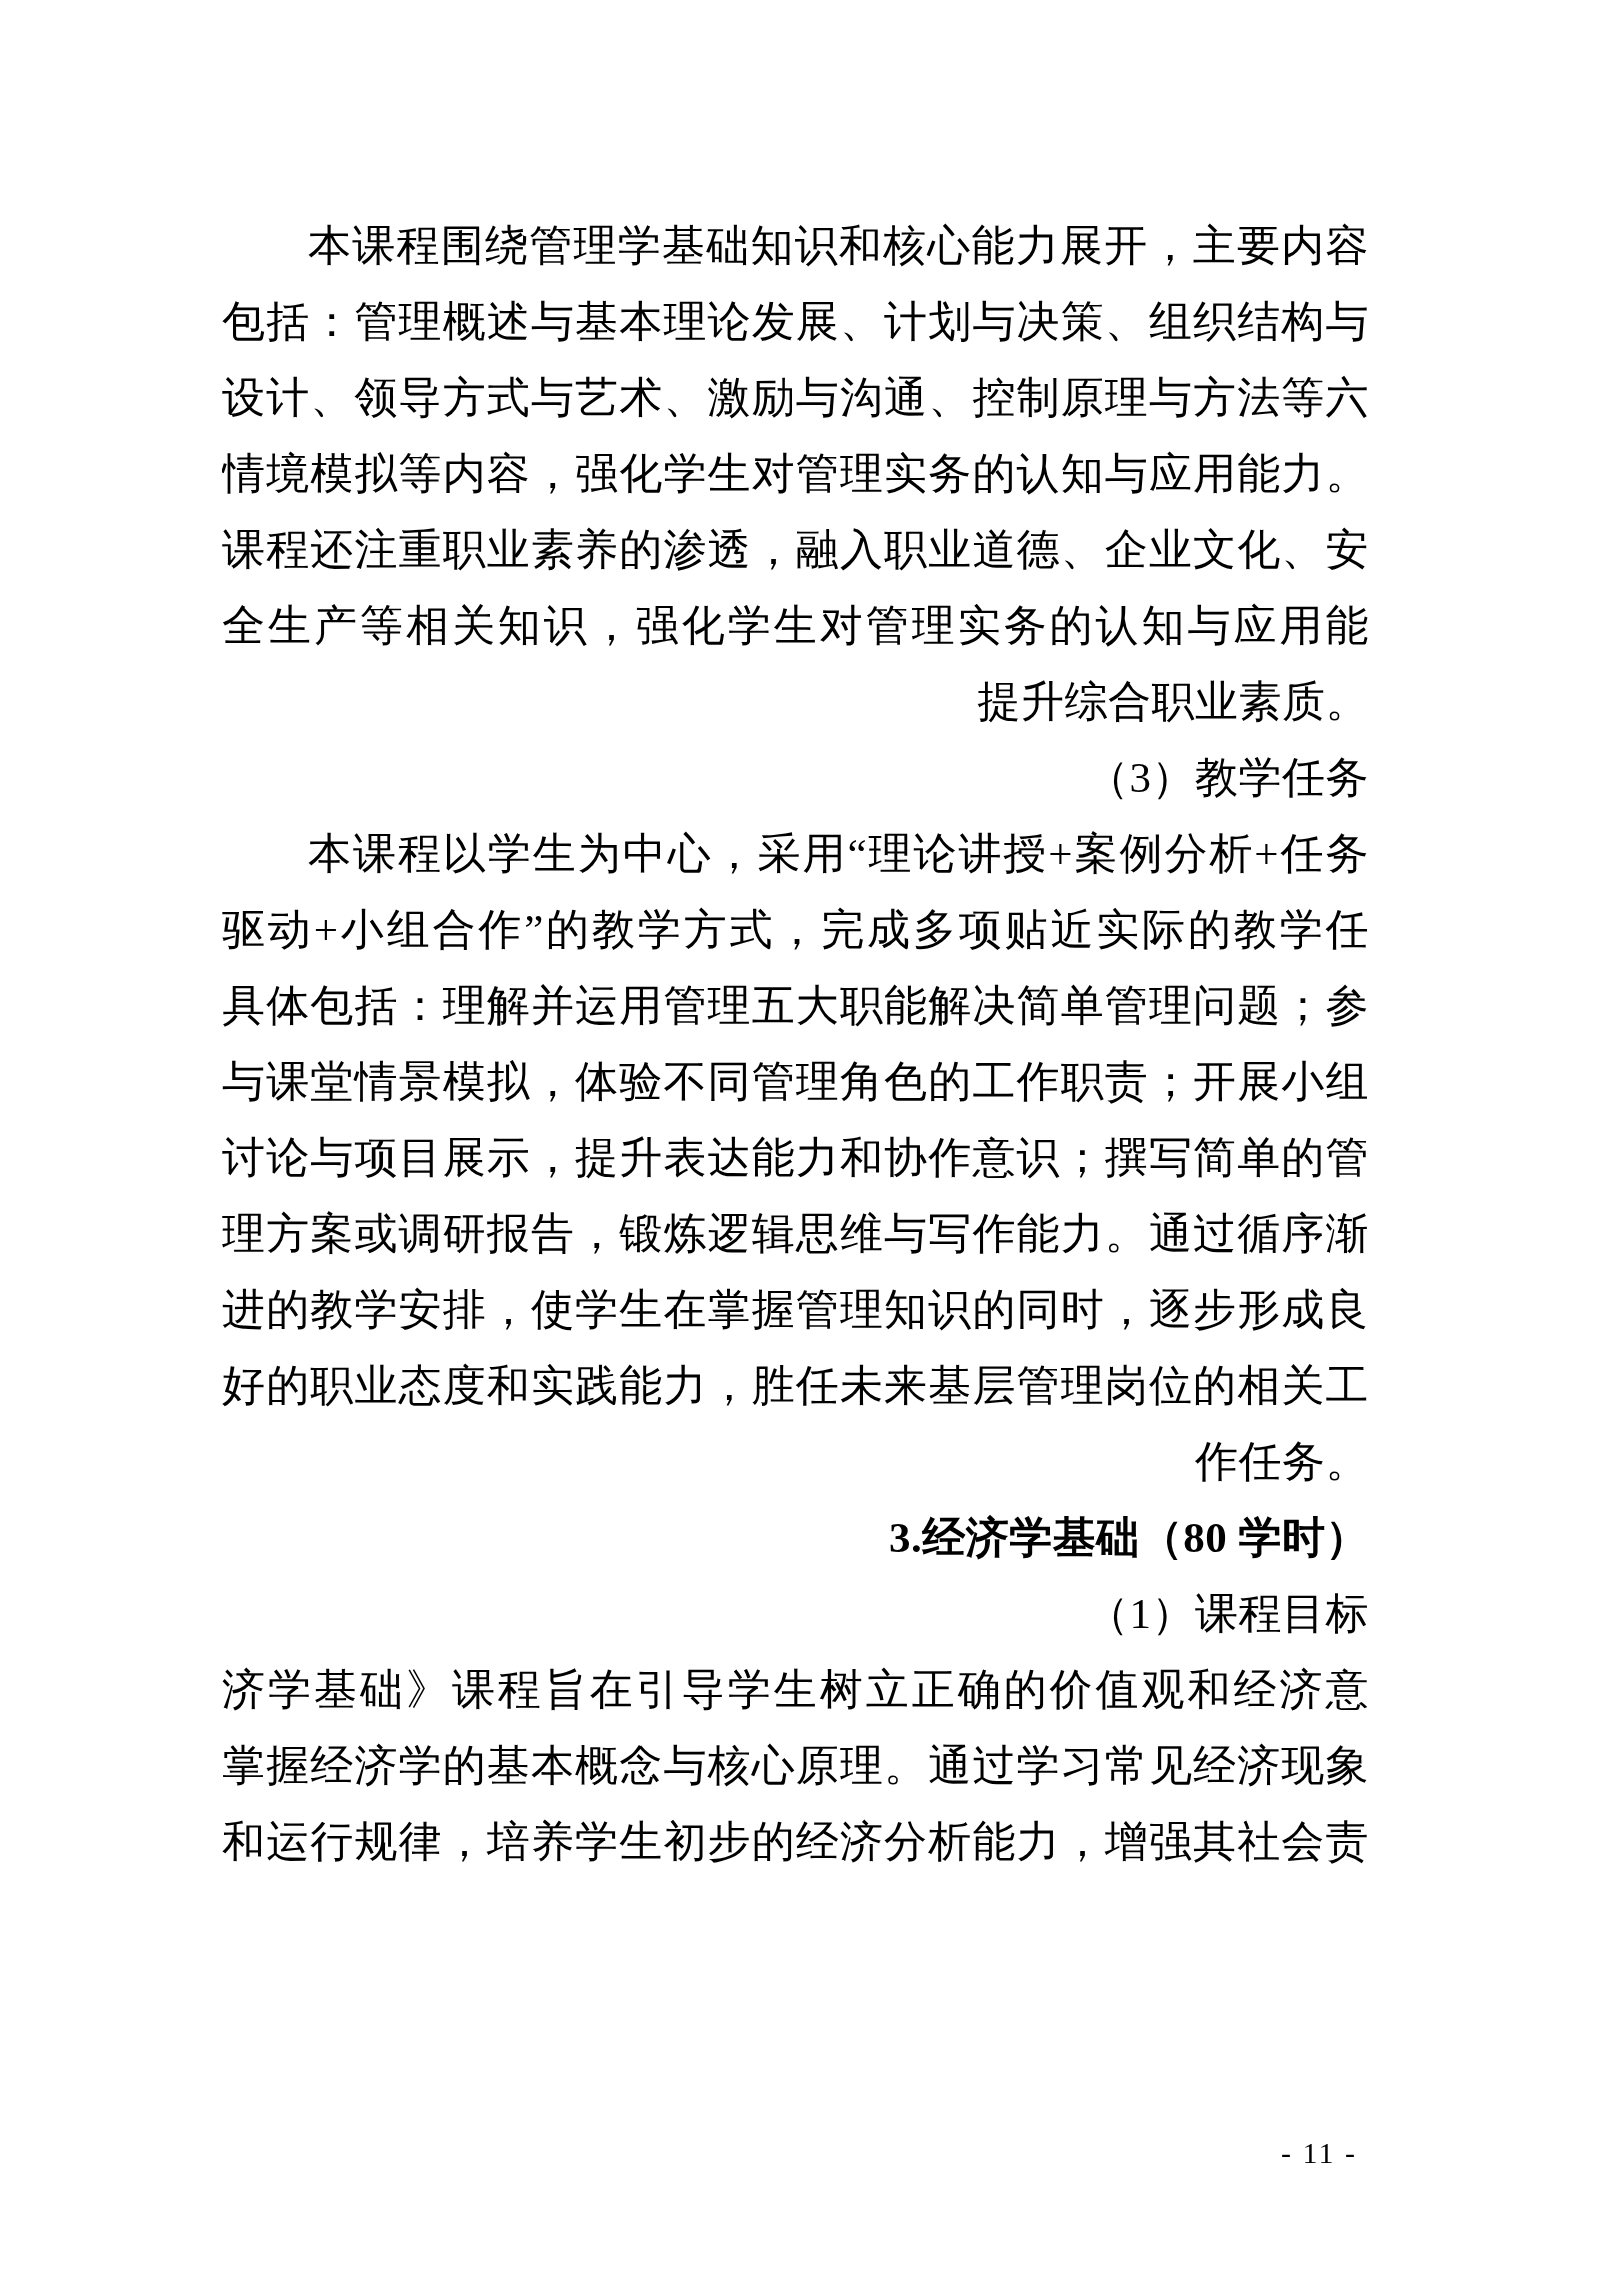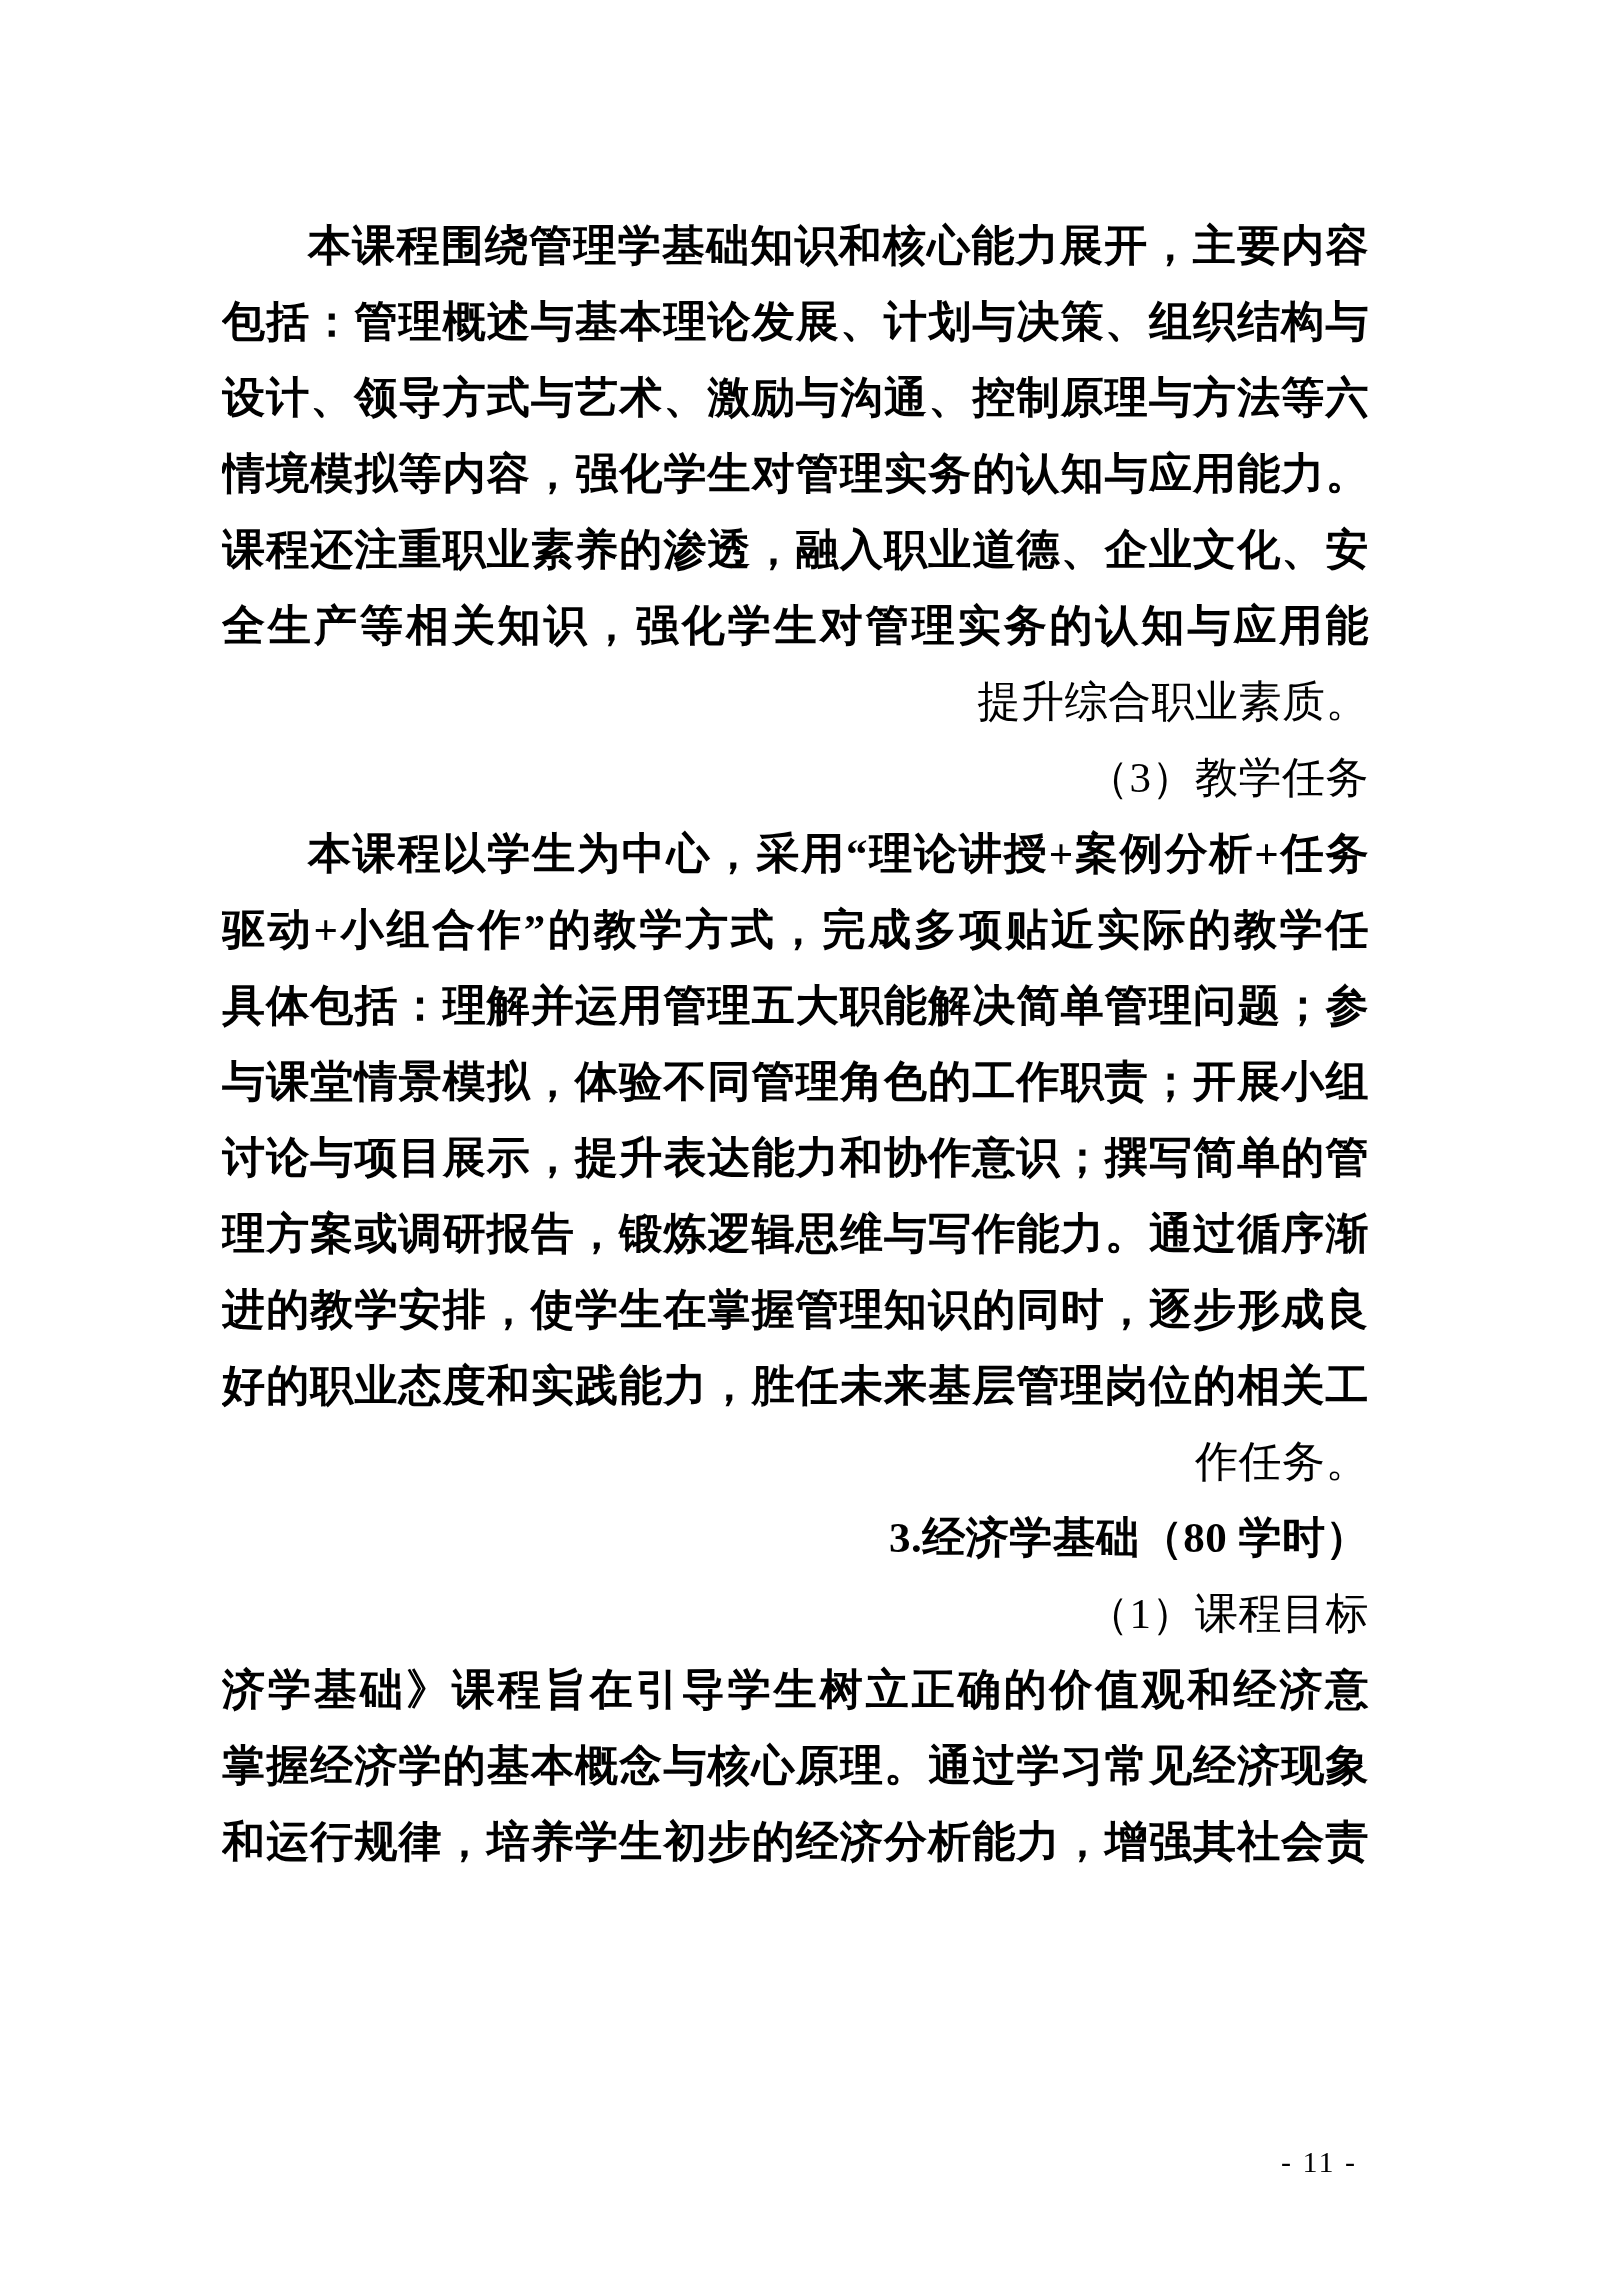--- a/index.html
+++ b/index.html
@@ -27,34 +27,32 @@
     font-size: 43px;
     overflow: hidden;
     text-align: right;
     letter-spacing: 0.5px;
   }
   .line.indent { text-indent: 86px; }
   .line.fill {
     text-align: justify;
     text-align-last: justify;
     text-justify: inter-ideograph;
-    font-weight: bold;
   }
   .block.heading-bold .line { font-weight: bold; }
   .page-number {
     position: absolute;
     top: 2135px;
     left: 1258px;
     width: 122px;
     font-size: 30px;
     line-height: 35px;
     letter-spacing: 2px;
     text-align: center;
     white-space: nowrap;
-    margin-top: 9px;
   }
 </style>
 </head>
 <body>
 
 <div class="page">
   <div class="doc-text">
       <div class="block body">
         <div class="line indent fill">本课程围绕管理学基础知识和核心能力展开，主要内容</div>
         <div class="line fill">包括：管理概述与基本理论发展、计划与决策、组织结构与</div>

